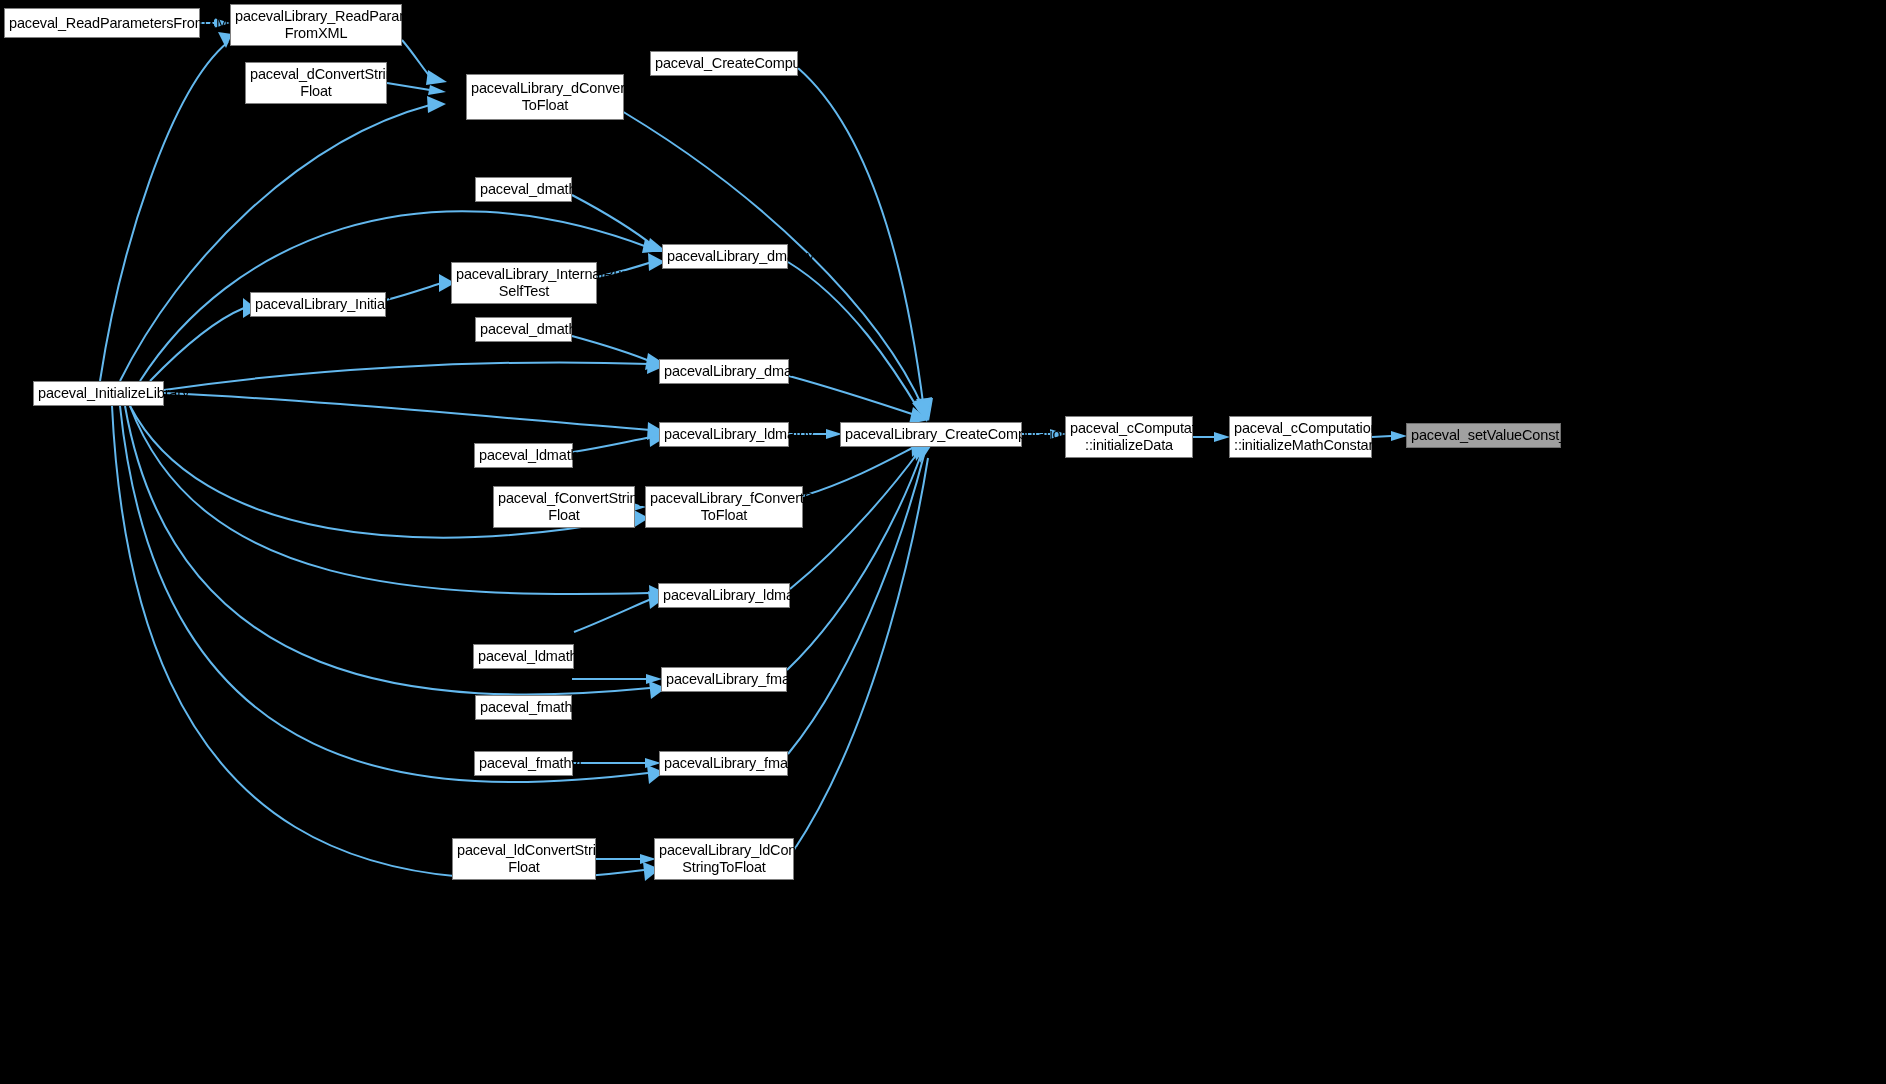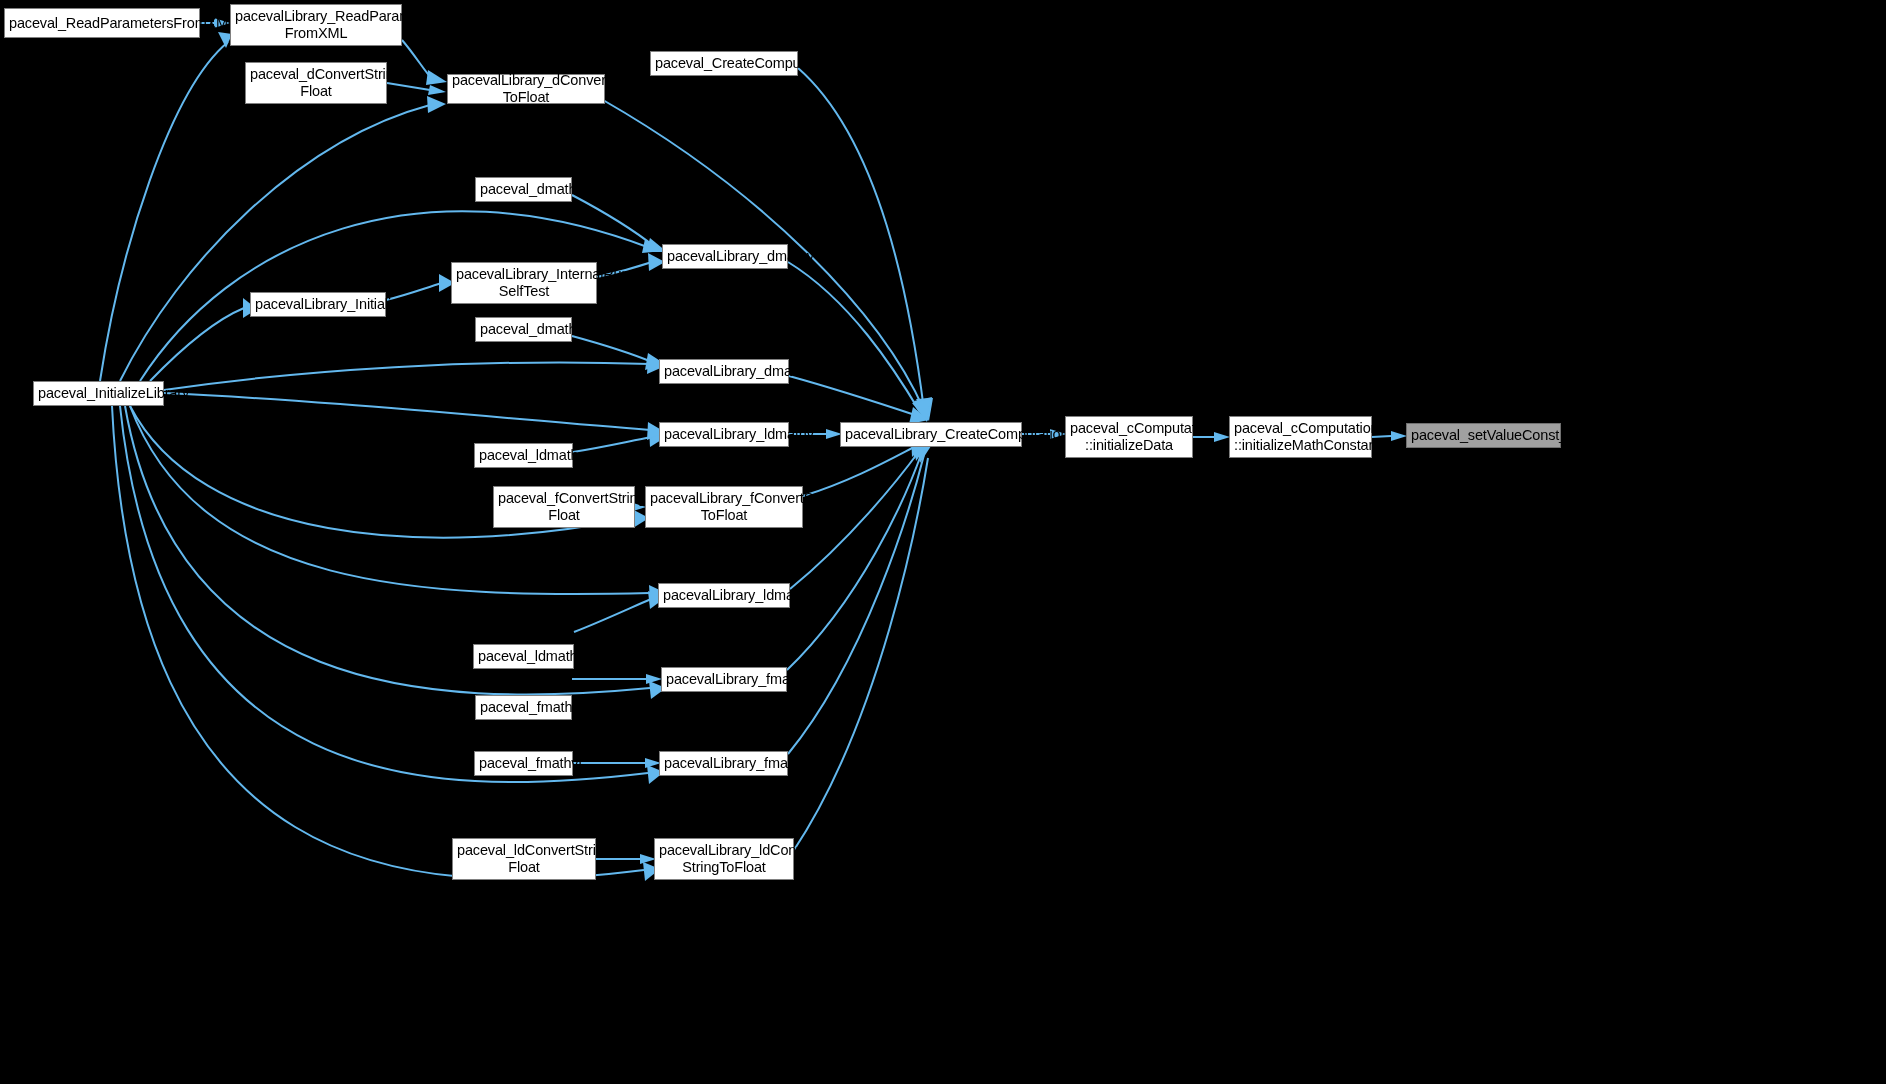--- a/index.html
+++ b/index.html
@@ -127,21 +127,21 @@
       <path d="M 112,406 C 135,880 400,900 644,870" fill="none" stroke="#63b8ee" stroke-width="2"></path>
       <path d="M 643,862 L 660,869 L 645,881 Z" fill="#63b8ee"></path>
       <path d="M 794,850 C 880,720 918,520 928,458" fill="none" stroke="#63b8ee" stroke-width="2"></path>
       <path d="M 920,463 L 933,443 L 916,440 Z" fill="#63b8ee"></path>
     </svg>
 <div class="node" style="left: 4px; top: 8px; width: 196px; height: 30px;"><span class="node-label">paceval_ReadParametersFromXML</span></div>
     <div class="node" style="left: 230px; top: 4px; width: 172px; height: 42px;"><span class="node-label">pacevalLibrary_ReadParameters
 FromXML</span></div>
     <div class="node" style="left: 245px; top: 62px; width: 142px; height: 42px;"><span class="node-label">paceval_dConvertStringTo
 Float</span></div>
-    <div class="node" style="left: 447px; top: 74px; width: 158px; height: 30px; text-align: center;"><span class="node-label">pacevalLibrary_dConvertString
+    <div class="node" style="left: 466px; top: 74px; width: 158px; height: 46px; text-align: center;"><span class="node-label">pacevalLibrary_dConvertString
 ToFloat</span></div>
     <div class="node" style="left: 650px; top: 51px; width: 148px; height: 25px;"><span class="node-label">paceval_CreateComputation</span></div>
     <div class="node" style="left: 475px; top: 177px; width: 97px; height: 25px;"><span class="node-label">paceval_dmathv</span></div>
     <div class="node" style="left: 662px; top: 244px; width: 126px; height: 25px;"><span class="node-label">pacevalLibrary_dmathv</span></div>
     <div class="node" style="left: 451px; top: 262px; width: 146px; height: 42px;"><span class="node-label">pacevalLibrary_InternalRun
 SelfTest</span></div>
     <div class="node" style="left: 250px; top: 292px; width: 136px; height: 25px;"><span class="node-label">pacevalLibrary_Initialize</span></div>
     <div class="node" style="left: 475px; top: 317px; width: 97px; height: 25px;"><span class="node-label">paceval_dmathvi</span></div>
     <div class="node" style="left: 659px; top: 359px; width: 130px; height: 25px;"><span class="node-label">pacevalLibrary_dmathvi</span></div>
     <div class="node" style="left: 33px; top: 381px; width: 131px; height: 25px;"><span class="node-label">paceval_InitializeLibrary</span></div>

